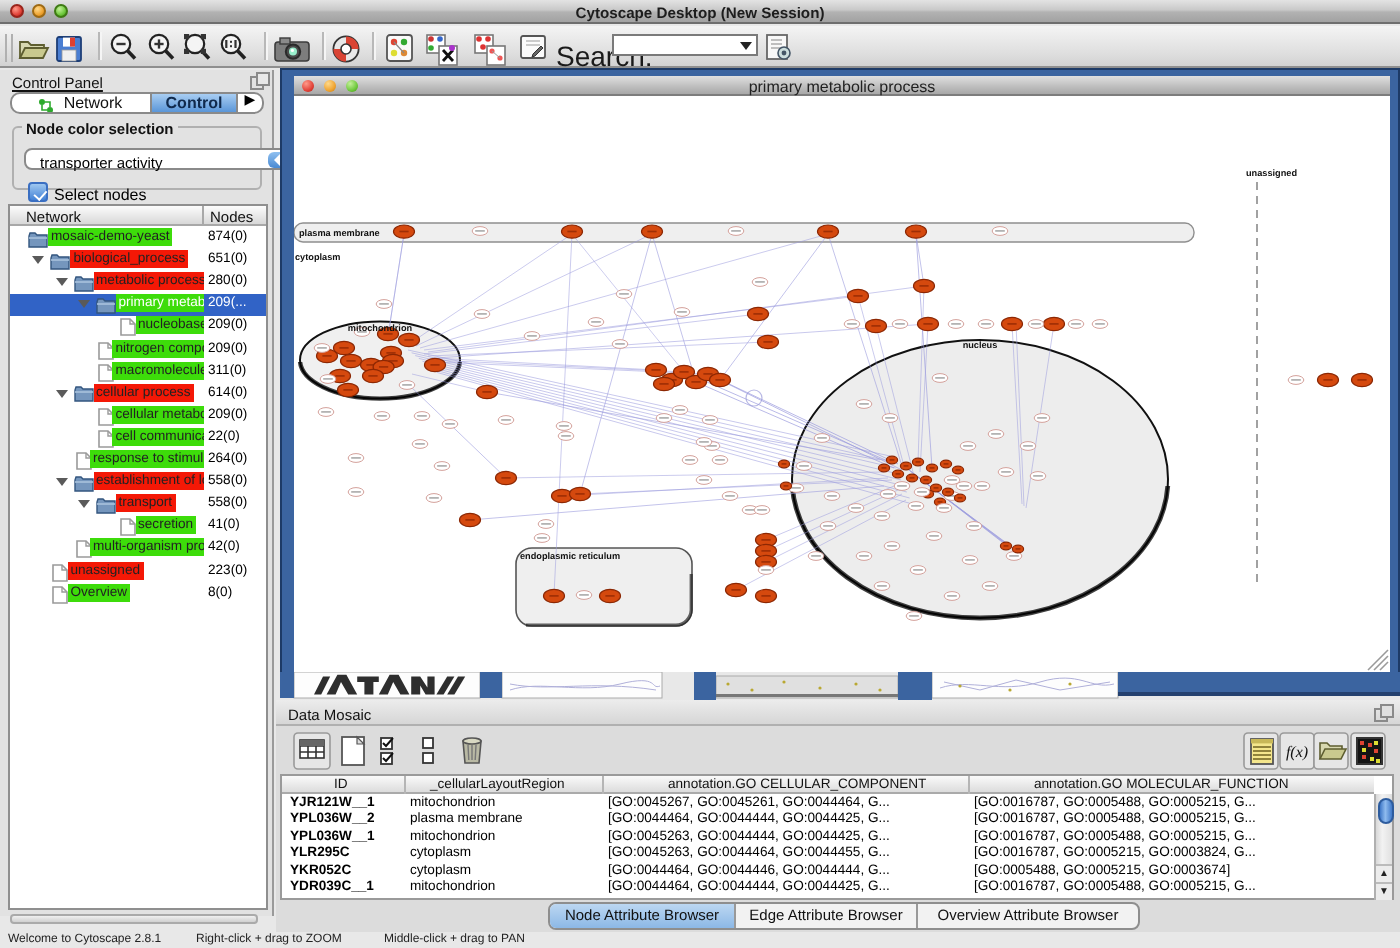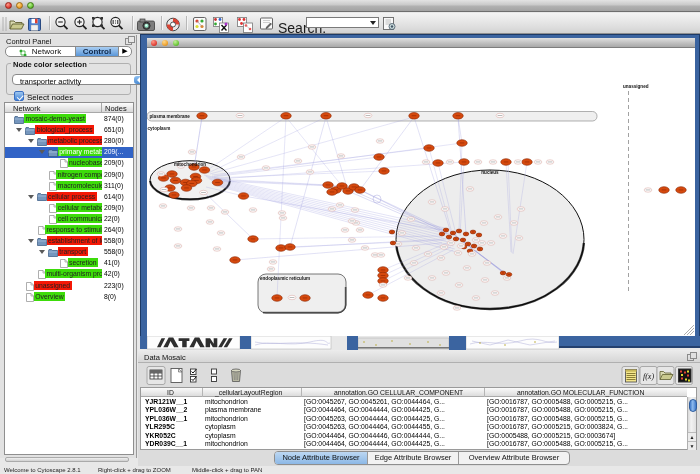--- a/index.html
+++ b/index.html
@@ -19,21 +19,21 @@
   background:linear-gradient(#f4f4f4,#dedede 70%,#d2d2d2);
   border-bottom:1px solid #8f8f8f; }
 .tsep { position:absolute; top:3px; width:1px; height:14px; background:#b8b8b8; box-shadow:1px 0 0 #f5f5f5; }
 #searchlbl { font-size:14px; color:#1a1a1a; top:6.5px; }
 #searchbox { left:306px; top:4px; width:73px; height:11px; background:#fff; border:1px solid #7a7a7a; }
 #searchbox .arr { position:absolute; right:2px; top:3px; width:0; height:0;
   border-left:3px solid transparent; border-right:3px solid transparent; border-top:4px solid #222; }
 
 
 #cp { left:0; top:35px; width:137px; height:423px; background:#e2e2e2; border-right:1px solid #9a9a9a; }
-#cp-title { left:6px; top:2px; font-size:7.5px; color:#111; }
+#cp-title { left:6px; top:2px; font-size:7.5px; color:#111;text-decoration:underline; }
 #cp-tabs { left:5px; top:11px; width:127px; height:11px; background:#fff; border:1px solid #8a8a8a; border-radius:5px; overflow:hidden; display:flex; }
 #tab-network { width:69px; font-size:8px; color:#111; text-align:center; line-height:9px; padding-left:12px; position:relative; }
 #tab-mosaic { width:44px; background:linear-gradient(#a8cdf2,#5a96d8); font-size:8px; font-weight:bold; color:#102a4d; text-align:center; line-height:9px; border-left:1px solid #8a8a8a; border-right:1px solid #8a8a8a; }
 #tab-arrow { flex:1; text-align:center; line-height:8px; font-size:7px; color:#000; }
 #cp-group { left:6px; top:28px; width:125px; height:32px; border:1px solid #b0b0b0; border-radius:3px; }
 #cp-group-lbl { left:11px; top:25px; font-size:7.5px; font-weight:bold; color:#111; background:#e2e2e2; padding:0 2px; }
 #combo { left:12px; top:39px; width:136px; height:11px; background:#fff; border:1px solid #8a8a8a; border-radius:4px; }
 #combo .txt { position:absolute; left:7px; top:1.5px; font-size:7.5px; color:#000; }
 #combo .step { position:absolute; right:1px; top:0.5px; width:12px; height:8.5px; border-radius:3px;
   background:linear-gradient(#8fc0f0,#4a8ad2); }
@@ -102,20 +102,21 @@
 #status { left:0; top:466px; width:700px; height:8px; font-size:6px; color:#222; }
 #status span { position:absolute; top:0.5px; }
 </style>
 </head>
 <body>
 
 <div class="abs" id="titlebar">
   <div class="abs tl" style="left:5px; background:radial-gradient(circle at 35% 30%, #ff9a8a, #e2443a 60%, #b01d12); border:0.5px solid #99251c;"></div>
   <div class="abs tl" style="left:16px; background:radial-gradient(circle at 35% 30%, #ffd98a, #efa432 60%, #c47a12); border:0.5px solid #9e6a14;"></div>
   <div class="abs tl" style="left:27px; background:radial-gradient(circle at 35% 30%, #c4f09a, #6fc93d 60%, #3f9212); border:0.5px solid #3f7a14;"></div>
+  <div class="abs" id="title">Cytoscape Desktop (New Session)</div>
 </div>
 
 <div class="abs" id="toolbar">
   <svg class="abs" style="left:0;top:0" width="700" height="21" viewBox="0 0 700 21">
     <g id="tbicons">
         <g stroke="#b0b0b0" stroke-width="1">
           <line x1="3" y1="4" x2="3" y2="18"></line>
           <line x1="6" y1="4" x2="6" y2="18"></line>
         </g>
         <g transform="translate(9,5)">
@@ -392,20 +393,21 @@
         </div>
       </div>
   </div>
 </div>
 
 <div class="abs" id="netwin">
   <div class="abs" id="netwin-title">
     <div class="abs tl" style="left:3.5px; background:radial-gradient(circle at 35% 30%, #ff9a8a, #e2443a 60%, #b01d12);"></div>
     <div class="abs tl" style="left:14.8px; background:radial-gradient(circle at 35% 30%, #ffd98a, #efa432 60%, #c47a12);"></div>
     <div class="abs tl" style="left:26px; background:radial-gradient(circle at 35% 30%, #c4f09a, #6fc93d 60%, #3f9212);"></div>
+    <div class="abs txt">primary metabolic process</div>
   </div>
   <div class="abs" id="canvas">
     <svg width="548" height="288" viewBox="0 0 548 288">
         <g id="net" transform="translate(-1,-1)">
           <rect x="1" y="64.5" width="450" height="9.5" rx="4.5" fill="#efefef" stroke="#8f8f8f" stroke-width="0.7"></rect>
           <defs>
             <clipPath id="mc">
               <rect x="0" y="134" width="100" height="25"></rect>
             </clipPath>
             <clipPath id="nc">

